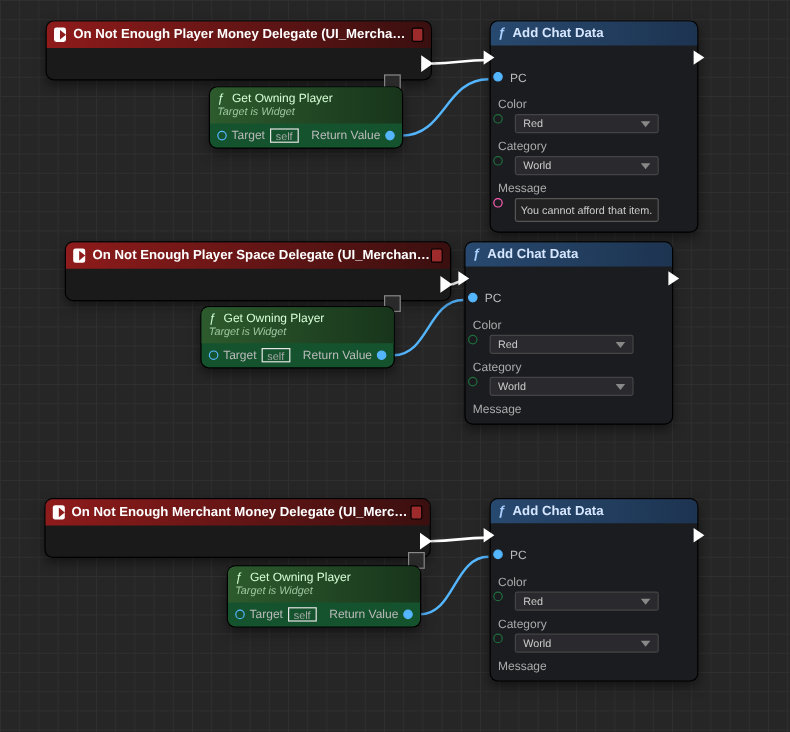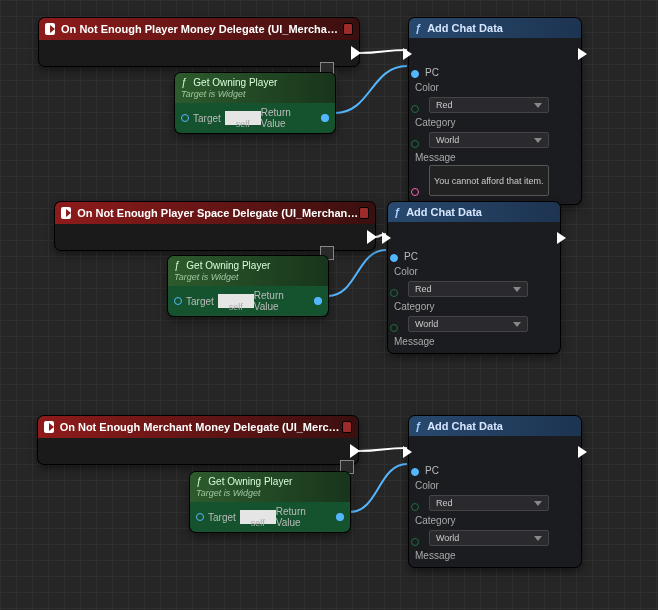--- a/index.html
+++ b/index.html
@@ -103,21 +103,21 @@
     display: flex; align-items: center;
   }
   .pin-dot {
     width: 8px; height: 8px; border-radius: 50%;
     border: 1.5px solid #54b6ff; background: transparent;
     margin-right: 4px;
   }
   .pin-dot.filled { background: #54b6ff; }
   .pin-label { color: #bbb; font-size: 10px; }
   .self-box {
-    border: 7px solid #e5e5e5; padding: 0 4px;
+    border: 1px solid #e5e5e5; padding: 0 4px;
     font-size: 9px; color: #aaa; margin-left: 4px;
     height: 12px; line-height: 12px;
   }
 
   
   .func-node {
     position: absolute;
     width: 172px;
     border-radius: 6px;
     background: #1a1c20;
@@ -131,21 +131,21 @@
     background: linear-gradient(90deg, #28496f, #1d3451);
     border-radius: 6px 6px 0 0;
     color: #d6e6ff;
     font-weight: 600;
     font-size: 11px;
     position: relative;
   }
   .func-header .f { font-style: italic; margin-right: 6px; color: #a9cfff; }
   .func-body { padding: 4px 6px; }
   .func-row {
-    display: flex; align-items: flex-end; min-height: 18px;
+    display: flex; align-items: flex-start; min-height: 18px;
     position: relative;
   }
   .exec-pin-side {
     position: absolute;
     width: 0; height: 0;
     border-top: 6px solid transparent;
     border-bottom: 6px solid transparent;
   }
   .exec-pin-side.in { left: -12px; border-left: 9px solid #fff; }
   .exec-pin-side.out { right: -12px; border-left: 9px solid #fff; }
@@ -158,21 +158,21 @@
     margin-left: 14px;
   }
   .dropdown .chev {
     width: 0; height: 0;
     border-left: 4px solid transparent;
     border-right: 4px solid transparent;
     border-top: 5px solid #888;
   }
   .text-input {
     display: flex; align-items: center;
-    height: 31px; padding: 0 4px;
+    height: 20px; padding: 0 4px;
     background: #222; border: 1px solid #555; border-radius: 2px;
     font-size: 9px; color: #ccc;
     margin-left: 14px;
     min-width: 120px;
   }
   .obj-pin {
     position: absolute; left: -4px;
     width: 8px; height: 8px; border-radius: 50%;
     border: 1.5px solid #54b6ff; background: transparent;
   }

